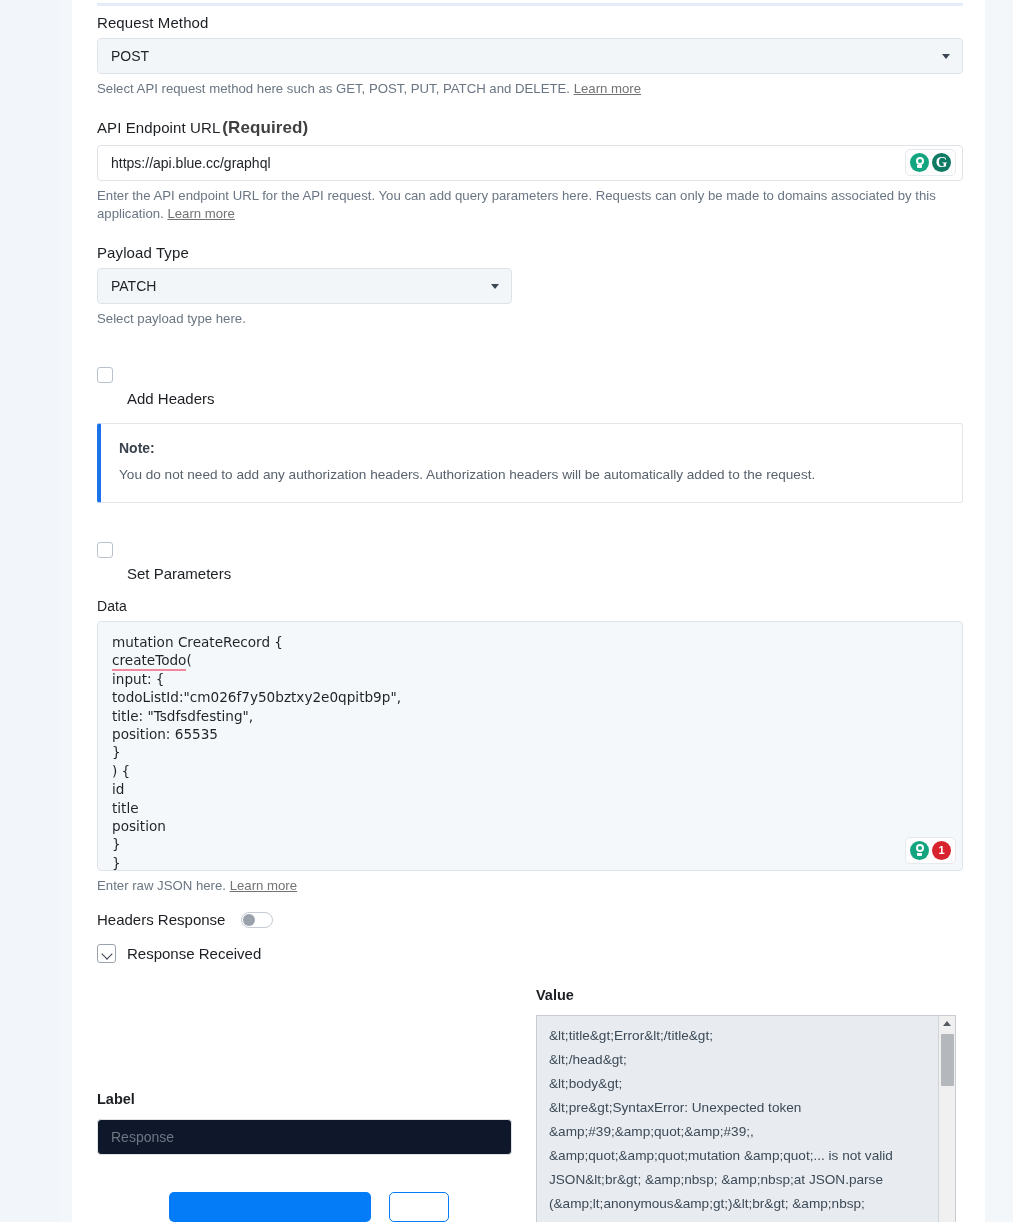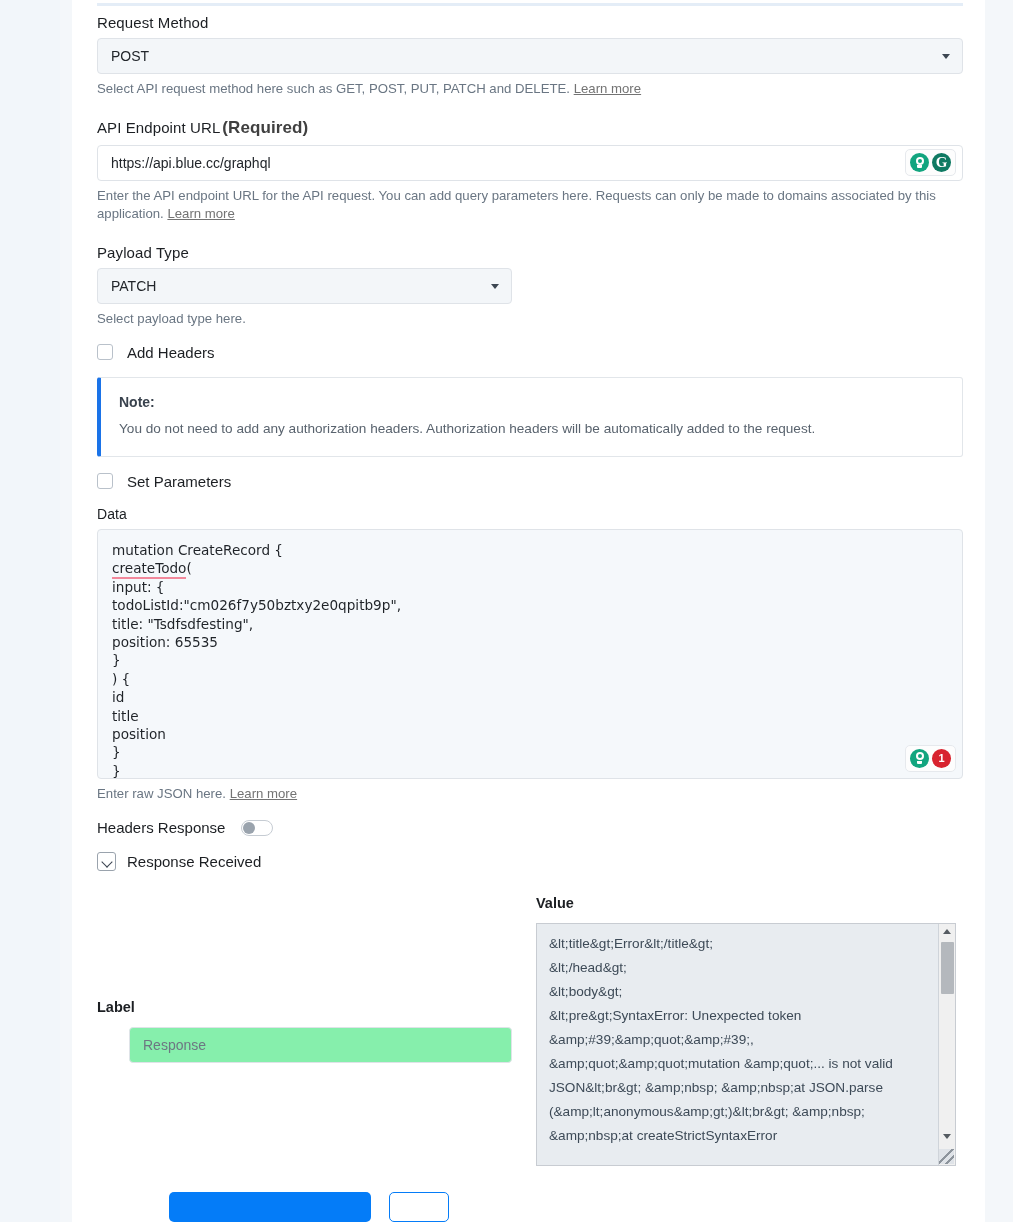--- a/index.html
+++ b/index.html
@@ -92,23 +92,22 @@
     border-radius: 4px;
     background: #ffffff;
     display: flex;
     align-items: center;
     padding: 0 70px 0 13px;
     font-size: 14px;
     color: #22262b;
     cursor: text;
   }
   .input-grey {
-    background: #86efac;
+    background: #0f172a;
     color: #6d7682;
-    margin-left: 32px;
   }
 
   
   .gw {
     position: absolute;
     display: flex;
     align-items: center;
     gap: 3px;
     background: #fdfdfd;
     border: 1px solid #e6e9ed;
@@ -172,20 +171,21 @@
     width: 16px; height: 16px;
     border: 1px solid #b9c1ca;
     border-radius: 3px;
     background: #fff;
     flex: 0 0 auto;
     cursor: pointer;
   }
   .cb-label {
     font-size: 15px;
     color: #1c1f23;
+    margin-top: 46px;
   }
 
   
   .note {
     border: 1px solid #e2e6ea;
     border-left: 4px solid #1a73e8;
     border-radius: 3px;
     padding: 16px 18px 18px 18px;
     background: #fff;
   }

